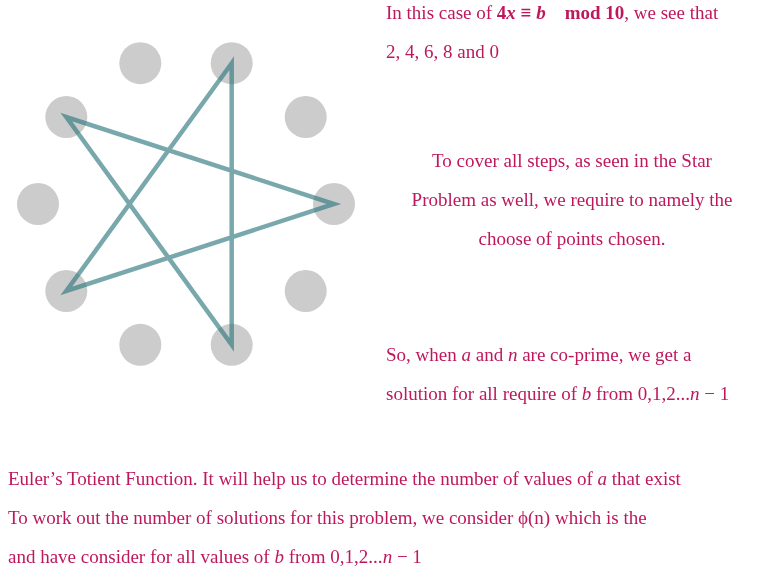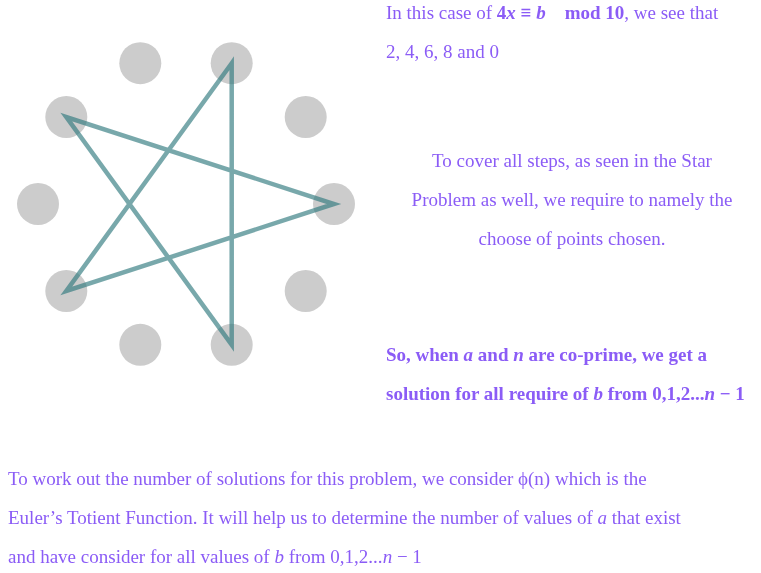--- a/index.html
+++ b/index.html
@@ -7,21 +7,21 @@
     padding: 0;
     background: #ffffff;
   }
   .page {
     position: relative;
     width: 761px;
     height: 573px;
     background: #ffffff;
     overflow: hidden;
     font-family: "Liberation Serif", "DejaVu Serif", serif;
-    color: #8b5cf6;
+    color: #be185d;
   }
   .star-diagram {
     position: absolute;
     left: 0;
     top: 0;
     width: 380px;
     height: 420px;
   }
   .right-col {
     position: absolute;
@@ -31,21 +31,21 @@
   }
   .para {
     position: absolute;
     left: 0;
     width: 372px;
     font-size: 19px;
     line-height: 39px;
   }
   .para.p-mod10    { top: -7px; }
   .para.p-coprime  { top: 141px; text-align: center; }
-  .para.p-solution { top: 335px; font-weight: bold; }
+  .para.p-solution { top: 335px; }
   .bottom-para {
     position: absolute;
     left: 8px;
     top: 459px;
     width: 750px;
     font-size: 19px;
     line-height: 39px;
   }
   .line {
     white-space: pre;
@@ -83,18 +83,18 @@
         <div class="line"><span>Problem as well, we require to namely the</span></div>
         <div class="line"><span>choose of points chosen.</span></div>
       </div>
     <div class="para p-solution">
         <div class="line"><span>So, when </span><span class="seg-i">a</span><span> and </span><span class="seg-i">n</span><span> are co-prime, we get a</span></div>
         <div class="line"><span>solution for all require of </span><span class="seg-i">b</span><span> from 0,1,2...</span><span class="seg-i">n</span><span> − 1</span></div>
       </div>
   </div>
 
   <div class="bottom-para">
+      <div class="line"><span>Euler’s Totient Function. It will help us to determine the number of values of </span><span class="seg-i">a</span><span> that exist</span></div>
       <div class="line"><span>To work out the number of solutions for this problem, we consider ϕ(n) which is the</span></div>
-      <div class="line"><span>Euler’s Totient Function. It will help us to determine the number of values of </span><span class="seg-i">a</span><span> that exist</span></div>
       <div class="line"><span>and have consider for all values of </span><span class="seg-i">b</span><span> from 0,1,2...</span><span class="seg-i">n</span><span> − 1</span></div>
     </div>
 
 </div>
 
 </body></html>

